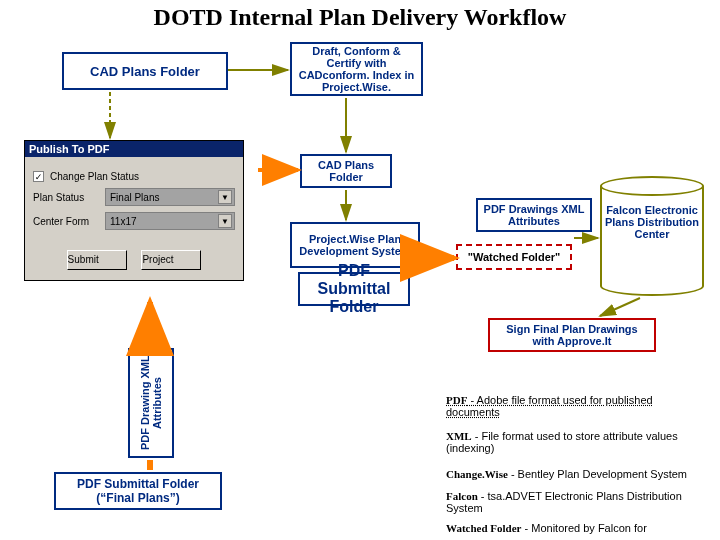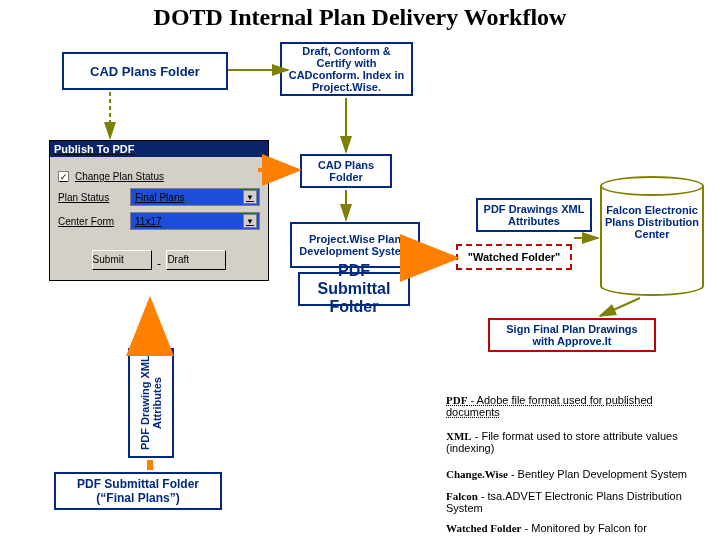--- a/index.html
+++ b/index.html
@@ -17,37 +17,37 @@
   .cyl .lbl { position:absolute; left:4px; right:4px; text-align:center; font-weight:bold; color:#002a80; }
   .gloss { position:absolute; font-size:11px; color:#000; }
   .gloss b { font-weight:bold;font-family:Liberation Serif, serif; }
   .udash { text-decoration: underline dotted; }
   
   .dlg { position:absolute; width:220px; background:#d4d0c8; border:1px solid #000; font-size:10px; color:#000; }
   .dlg .tb { background:#0a246a; color:#fff; padding:2px 4px; font-weight:bold; font-size:11px; }
   .dlg .body { padding:8px; }
   .dlg .row { display:flex; align-items:center; margin:6px 0; }
   .dlg .lbl2 { width:72px; }
-  .dlg .sel { flex:1; border:1px solid #808080; background:#1d4ed8; height:18px; display:flex; align-items:center; justify-content:space-between; padding:0 2px 0 4px; }
+  .dlg .sel { flex:1; border:1px solid #808080; background:#a3a3a3; height:18px; display:flex; align-items:center; justify-content:space-between; padding:0 2px 0 4px; }
   .dlg .ddarrow { width:14px; height:14px; background:#d4d0c8; border:1px solid #808080; display:flex; align-items:center; justify-content:center; font-size:8px; }
   .dlg .btns { text-align:center; padding:6px 0 10px; }
   .dlg .btn { display:inline-block; width:60px; height:20px; line-height:18px; background:#d4d0c8; border:1px solid #000; border-top-color:#fff; border-left-color:#fff; margin:0 6px; text-align:left; }
   .chk { width:11px; height:11px; border:1px solid #808080; background:#fff; display:inline-flex; align-items:center; justify-content:center; margin-right:6px; font-size:9px; }
   
   svg.ovl { position:absolute; top:0; left:0; width:720px; height:540px; pointer-events:none; }
 </style>
 </head>
 <body>
 
 <div class="title">DOTD Internal Plan Delivery Workflow</div>
 
 <div class="box navy" style="left:62px; top:52px; width:166px; height:38px; font-size:13px;">CAD Plans Folder</div>
-<div class="box navy" style="left:280px; top:42px; width:133px; height:54px; font-size:11px;">Draft, Conform &amp; Certify with CADconform. Index in Project.Wise.</div>
+<div class="box navy" style="left:290px; top:42px; width:133px; height:54px; font-size:11px;">Draft, Conform &amp; Certify with CADconform. Index in Project.Wise.</div>
 
-<div class="dlg" style="left:49px; top:140px;text-decoration:underline;">
+<div class="dlg" style="left:24px; top:140px;">
   <div class="tb">Publish To PDF</div>
   <div class="body">
     <div class="row">
       <span class="chk">✓</span>
       <span>Change Plan Status</span>
     </div>
     <div class="row">
       <span class="lbl2">Plan Status</span>
       <div class="sel">
         <span>Final Plans</span>
@@ -57,21 +57,21 @@
     <div class="row">
       <span class="lbl2">Center Form</span>
       <div class="sel">
         <span>11x17</span>
         <span class="ddarrow">▼</span>
       </div>
     </div>
   </div>
   <div class="btns">
     <span class="btn">Submit</span>
-    <span class="btn">Draft</span>
+    <span class="btn">Project</span>
   </div>
 </div>
 
 <div class="box navy" style="left:300px; top:154px; width:92px; height:34px; font-size:11px;">CAD Plans Folder</div>
 <div class="box navy" style="left:290px; top:222px; width:130px; height:46px; font-size:11px;">Project.Wise Plan Development System</div>
 <div class="box navy" style="left:298px; top:272px; width:112px; height:34px; font-size:16px;">PDF Submittal Folder</div>
 
 <div class="box navy" style="left:476px; top:198px; width:116px; height:34px; font-size:11px;">PDF Drawings XML Attributes</div>
 <div class="box dashred" style="left:456px; top:244px; width:116px; height:26px; font-size:11px; color:#000;">"Watched Folder"</div>
 <div class="box solidred" style="left:488px; top:318px; width:168px; height:34px; font-size:11px;">Sign Final Plan Drawings with Approve.It</div>

